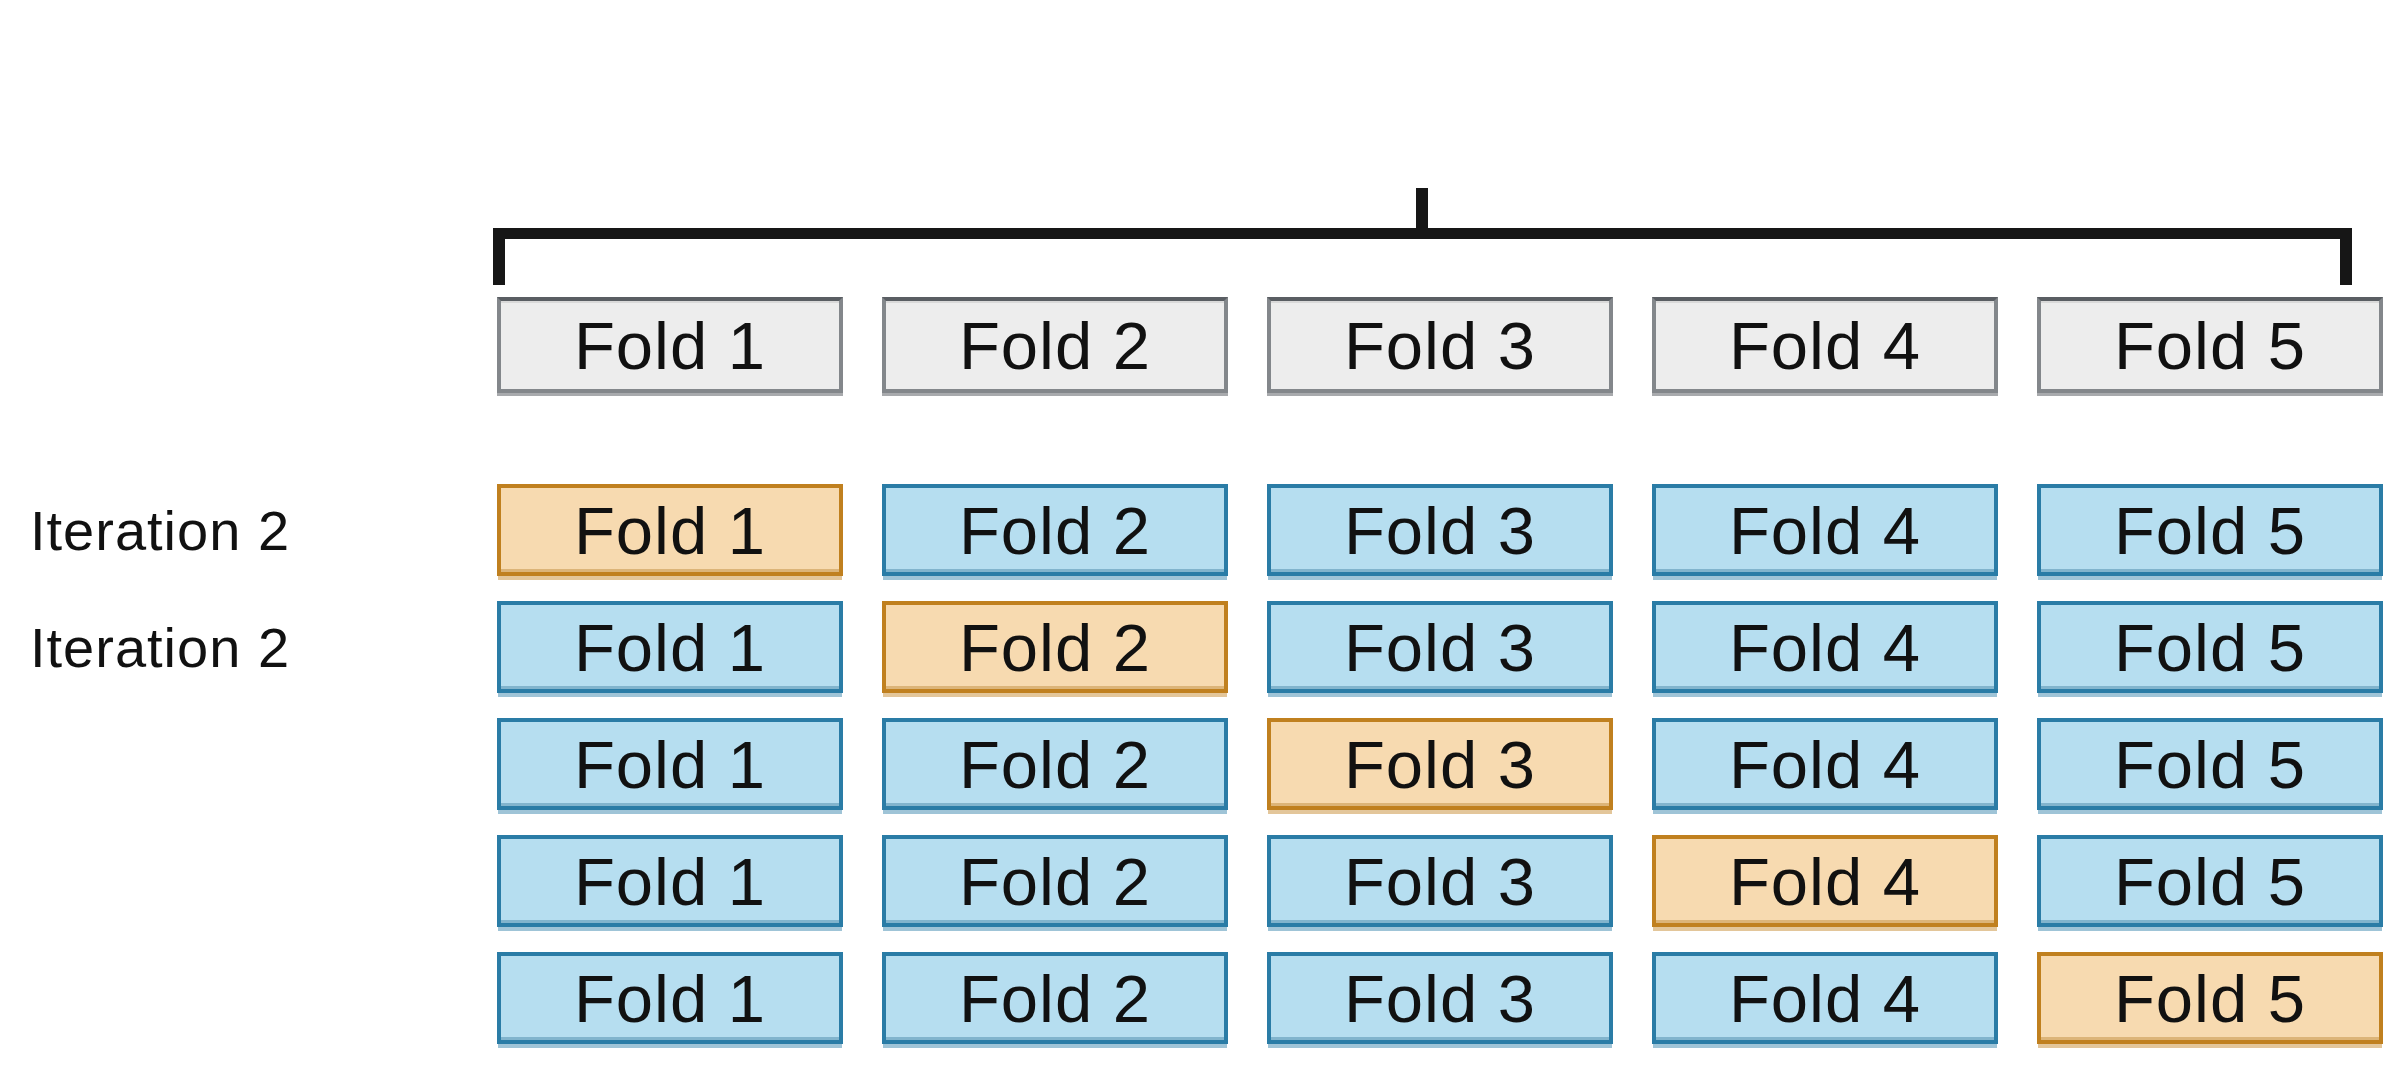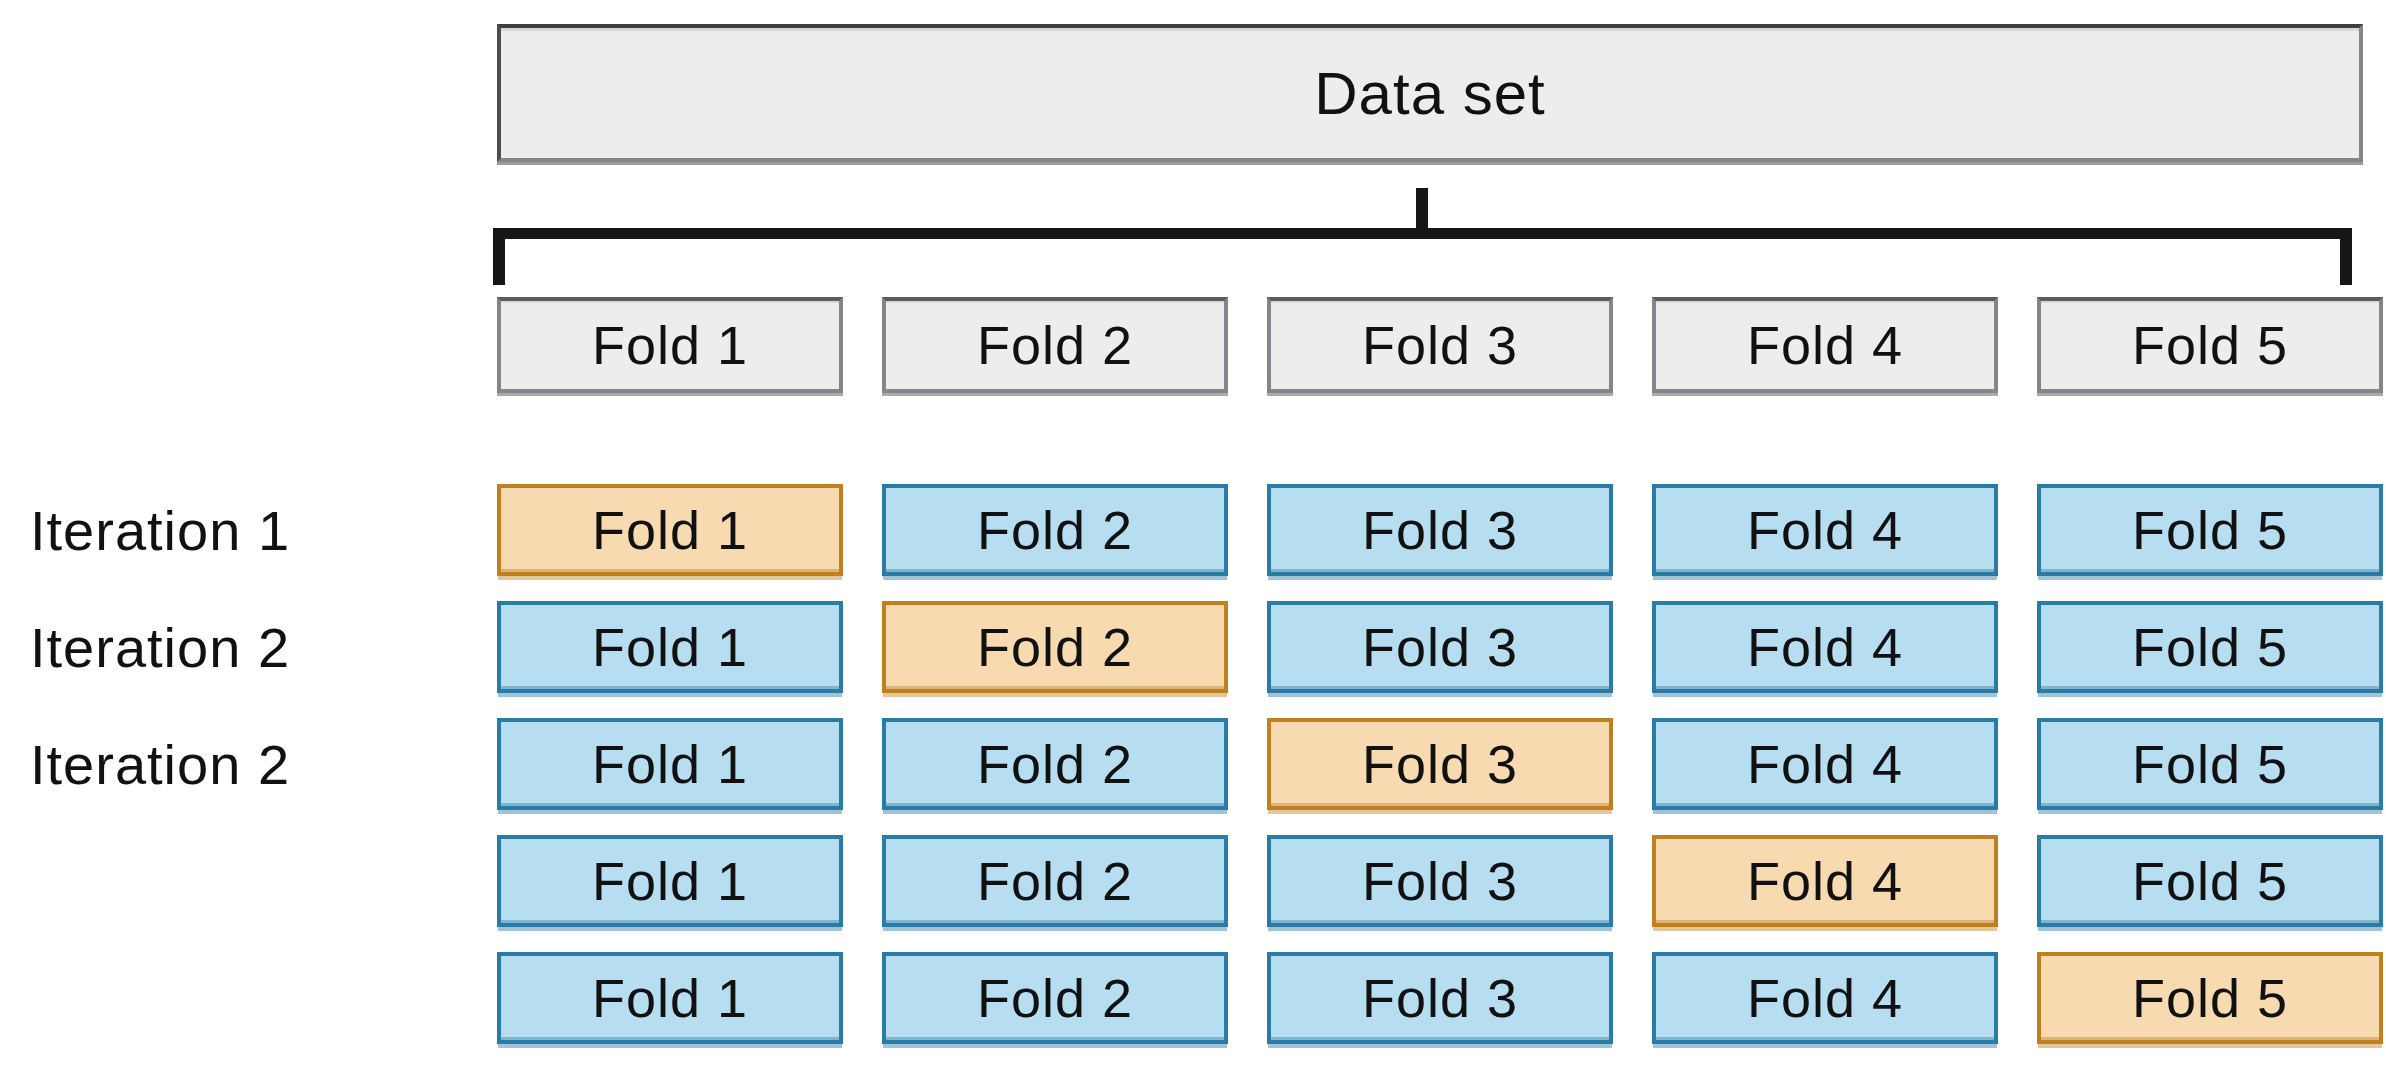--- a/index.html
+++ b/index.html
@@ -33,21 +33,21 @@
   .bracket div { position: absolute; background: var(--bracket, #161616); }
   .bracket .stem  { left: 1416px; top: 188px; width: 12px; height: 44px; }
   .bracket .bar   { left: 493px;  top: 228px; width: 1859px; height: 11px; }
   .bracket .hook-left  { left: 493px;  top: 228px; width: 12px; height: 57px; }
   .bracket .hook-right { left: 2340px; top: 228px; width: 12px; height: 57px; }
 
   
   .box {
     box-sizing: border-box;
     display: flex; align-items: center; justify-content: center;
-    font-size: 54px;
+    font-size: 67px;
     letter-spacing: 1px;
     white-space: nowrap;
   }
 
   
   .header-row {
     position: absolute;
     left: 497px; top: 297px;
     display: flex; gap: 39px;
   }
@@ -81,41 +81,37 @@
     background: var(--holdout-fill, #f7dab0);
     border-color: var(--holdout-border, #c0801f);
     box-shadow: 0 5px 0 -1px rgba(192,128,31,0.45), inset 0 -3px 0 rgba(169,108,18,0.35);
   }
 </style>
 </head>
 <body>
 
 <div class="canvas">
 
-  <div class="dataset-box">
-    <span>Data set</span>
-  </div>
 
   <div class="bracket">
     <div class="stem"></div>
     <div class="bar"></div>
     <div class="hook-left"></div>
     <div class="hook-right"></div>
   </div>
 
   <div class="header-row">
     <div class="box">Fold 1</div>
     <div class="box">Fold 2</div>
     <div class="box">Fold 3</div>
     <div class="box">Fold 4</div>
     <div class="box">Fold 5</div>
   </div>
 
   <div class="labels">
-    <div class="iter-label">Iteration 1</div>
     <div class="iter-label">Iteration 2</div>
     <div class="iter-label">Iteration 2</div>
   </div>
 
   <div class="grid">
     <div class="row">
       <div class="box cell holdout">Fold 1</div>
       <div class="box cell">Fold 2</div>
       <div class="box cell">Fold 3</div>
       <div class="box cell">Fold 4</div>

